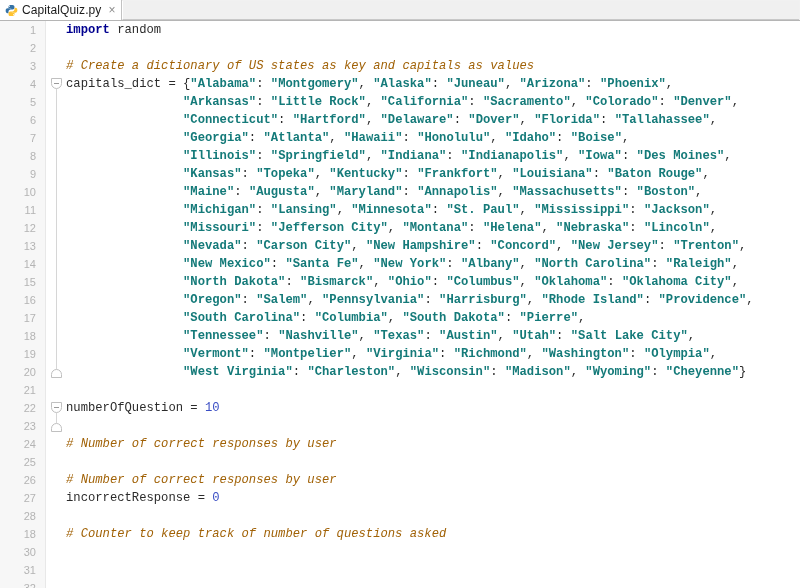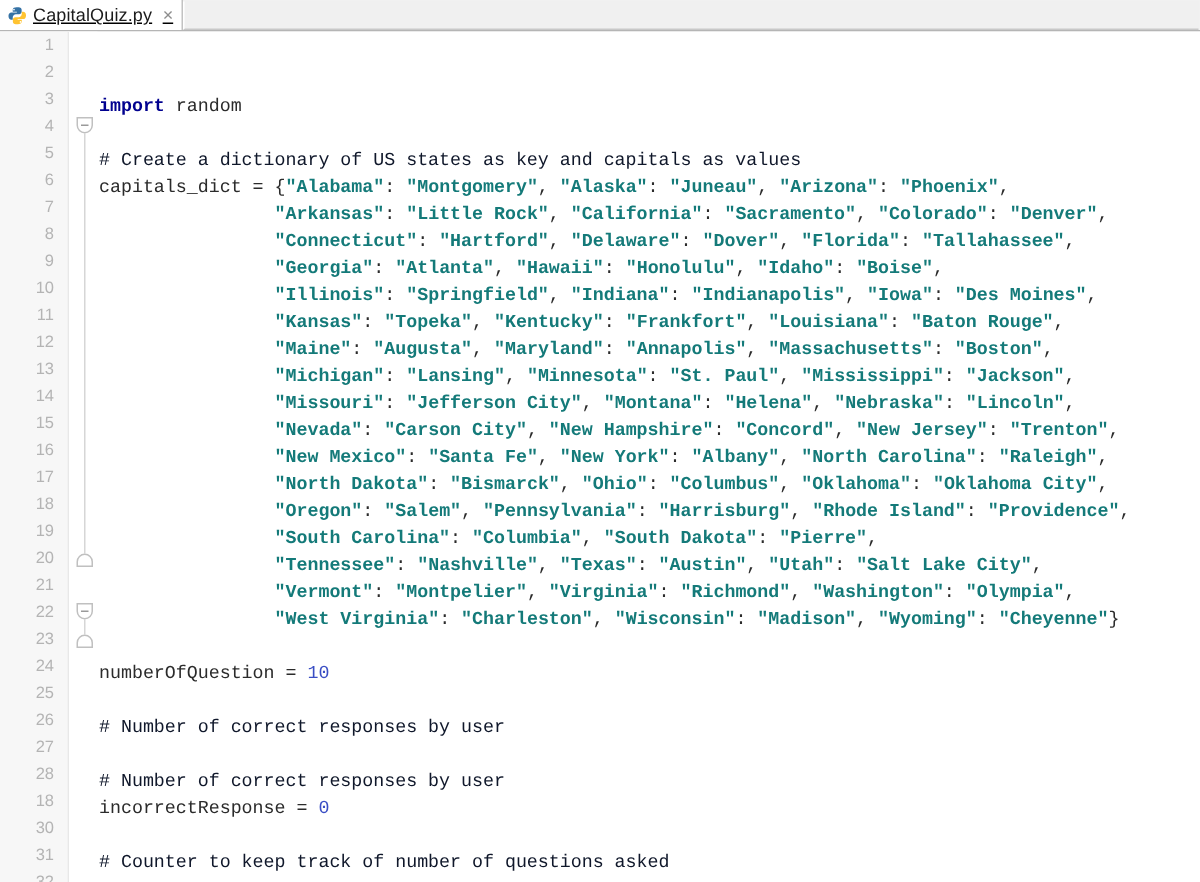--- a/index.html
+++ b/index.html
@@ -21,21 +21,20 @@
   }
   .tab {
     display: flex;
     align-items: center;
     gap: 4px;
     padding: 0 6px 0 5px;
     background: #ffffff;
     border-right: 1px solid #c2c2c2;
     height: 100%;
     cursor: default;
-    text-decoration: underline;
   }
   .tab-icon { width: 13px; height: 13px; flex: 0 0 13px; display:block; }
   .tab-title {
     font-family: "Liberation Sans", sans-serif;
     font-size: 12px;
     color: #1b1b1b;
     white-space: nowrap;
     letter-spacing: .1px;
   }
   .tab-close {
@@ -73,21 +72,20 @@
     flex: 0 0 20px;
     background: #ffffff;
     border-left: 1px solid #e8e8e8;
     position: relative;
   }
   .codecol {
     flex: 1 1 auto;
     position: relative;
     background: #ffffff;
     overflow: hidden;
-    margin-top: 41px;
   }
 
   .line {
     height: 18px;
     line-height: 18px;
     white-space: pre;
   }
   .gutter .line {
     text-align: right;
     padding-right: 9px;
@@ -100,21 +98,21 @@
     font-family: "Liberation Mono", "DejaVu Sans Mono", monospace;
     font-size: 12.2px;
     color: #2b2b2b;
     letter-spacing: 0px;
   }
 
   
   .kw  { color: #00008f; font-weight: bold; }
   .str { color: #147a79; font-weight: bold; }
   .num { color: #3a4ec4; }
-  .com { color: #0f172a; }
+  .com { color: #a16207; font-style: italic; }
   .pln { color: #2b2b2b; }
   .pun { color: #2b2b2b; }
 
   
   .fold-start, .fold-end {
     position: absolute;
     left: 5px;
     width: 11px; height: 11px;
     border: 1px solid #c0c0c0;
     background: #ffffff;

